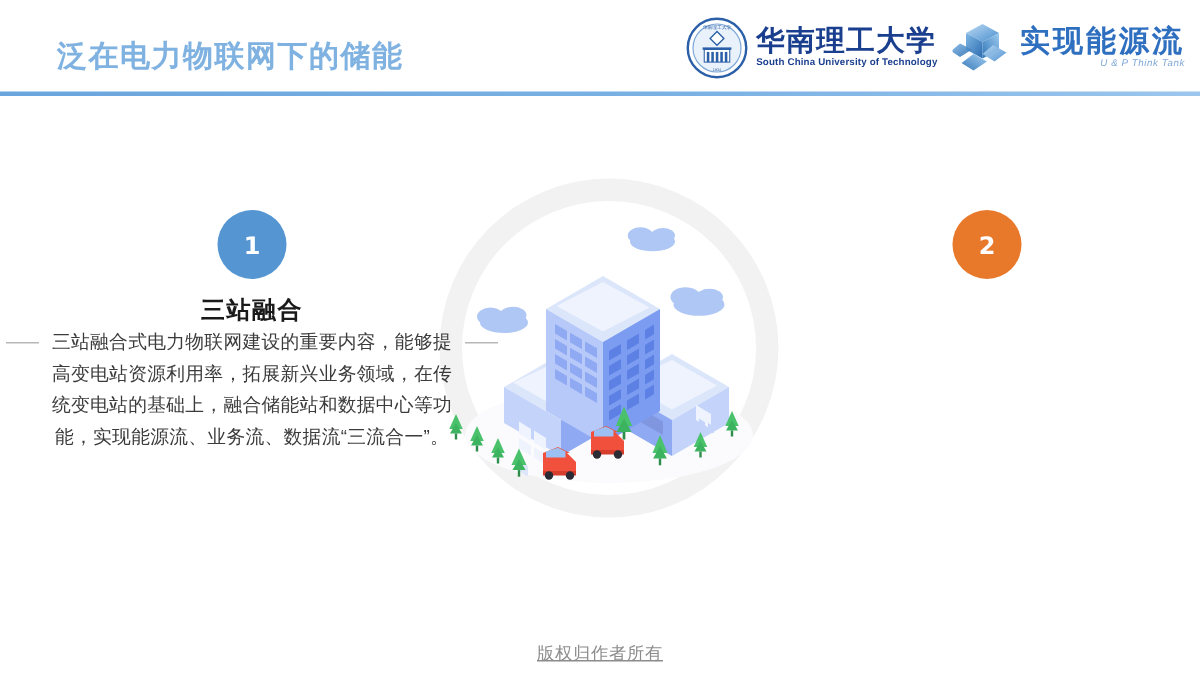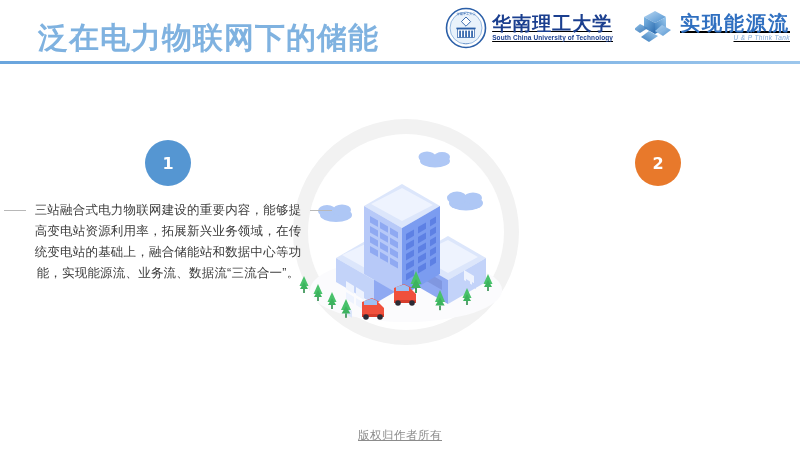--- a/index.html
+++ b/index.html
@@ -19,21 +19,21 @@
   #header {
     position: absolute;
     left: 0; top: 0;
     width: 800px;
     height: 63px;
   }
   #page-title {
     position: absolute;
     left: 38px;
     top: 22px;
-    font-size: 30px;
+    font-size: 20px;
     font-weight: bold;
     color: #7FB2E0;
     letter-spacing: 1px;
     line-height: 32px;
     white-space: nowrap;
   }
   #header-rule {
     position: absolute;
     left: 0;
     top: 61px;
@@ -42,23 +42,22 @@
     background: linear-gradient(to right, #6aa5dd 0%, #7cb2e4 60%, #9cc6ec 100%);
   }
 
   
   #logo-area {
     position: absolute;
     right: 10px;
     top: 7px;
     height: 50px;
     display: flex;
-    align-items: flex-start;
-    gap: 22px;
-    text-decoration: underline;
+    align-items: center;
+    gap: 10px;
   }
   .logo-group {
     display: flex;
     align-items: center;
     gap: 5px;
   }
   #scut-seal {
     width: 42px;
     height: 42px;
     position: relative;
@@ -152,21 +151,20 @@
   .block-heading {
     margin-top: 12px;
     font-size: 16px;
     font-weight: bold;
     color: #1a1a1a;
     letter-spacing: 1px;
     line-height: 20px;
   }
 
   .block-body {
-    margin-top: 14px;
     font-size: 12.5px;
     color: #3b3b3b;
     line-height: 21px;
     text-align: center;
     letter-spacing: 0.2px;
     position: relative;
     padding: 0 2px;
   }
 
   .dash {
@@ -404,20 +402,21 @@
         <polygon points="-2,4 20,4 20,7 -2,7" fill="#d63d2c"></polygon>
         <circle cx="2" cy="7" r="2.8" fill="#2b2b35"></circle>
         <circle cx="16" cy="7" r="2.8" fill="#2b2b35"></circle>
       </g>
     </g>
   </svg>
 </div>
 
 <div class="block" id="block-left">
   <div class="badge" id="badge-1">1</div>
+  <div class="block-heading">三站融合</div>
   <div class="block-body">
     <span class="dash dash-left"></span>
     <span class="dash dash-right"></span>
     <span>三站融合式电力物联网建设的重要内容，能够提高变电站资源利用率，拓展新兴业务领域，在传统变电站的基础上，融合储能站和数据中心等功能，实现能源流、业务流、数据流“三流合一”。</span>
   </div>
 </div>
 
 <div class="block" id="block-right">
   <div class="badge" id="badge-2">2</div>
 </div>

